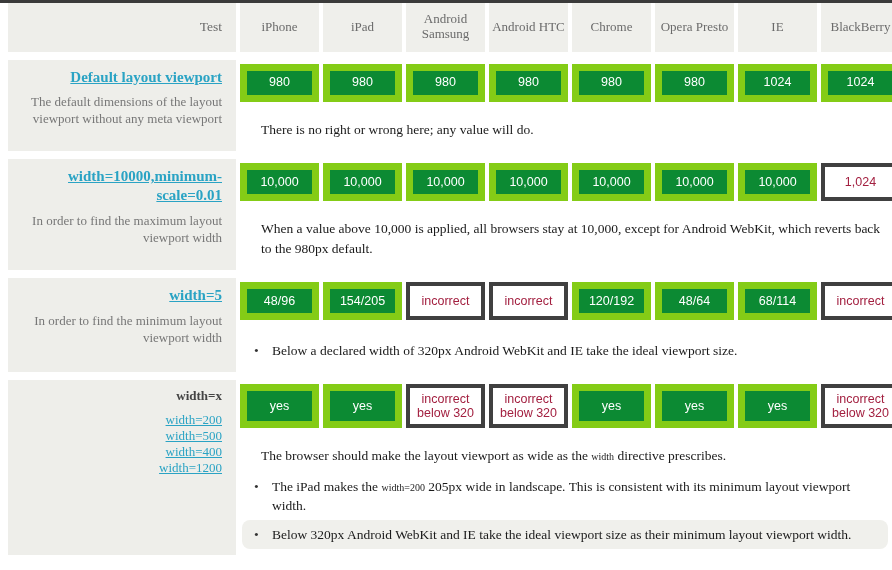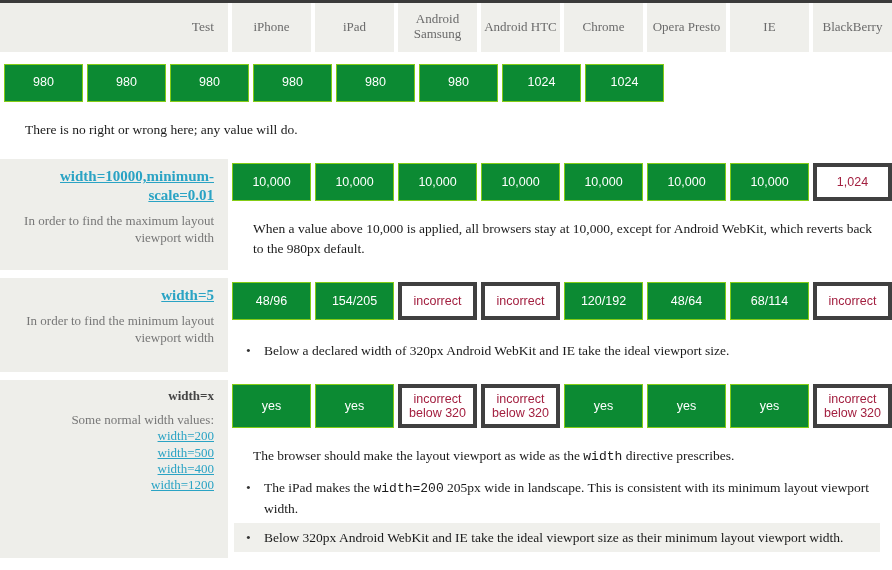--- a/index.html
+++ b/index.html
@@ -17,20 +17,21 @@
     box-sizing:border-box;
   }
   .row{display:flex;align-items:stretch;}
   .row.spacer{height:8px;background:#ffffff;}
   .labelcol{
     width:228px;min-width:228px;
     background:#eeeeea;
     box-sizing:border-box;
     padding:8px 14px 10px 10px;
     text-align:right;
+    margin-left:8px;
   }
   .labelcol.header{
     padding-top:16px;padding-bottom:16px;
     color:#6b6b6b;
     font-size:13.5px;
   }
   .valcol{flex:1;background:#ffffff;box-sizing:border-box;}
 
   
   .hdrcells{display:flex;gap:4px;padding:0 2px 0 4px;}
@@ -53,21 +54,21 @@
     width:79px;
     box-sizing:border-box;
     font-family:"Liberation Sans","DejaVu Sans",sans-serif;
     font-size:12.5px;
     text-align:center;
     display:flex;align-items:center;justify-content:center;
     line-height:1.15;
     min-height:38px;
     padding:4px 2px;
   }
-  .cell.ok{background:#0c8a33;color:#ffffff;border:1px solid #84cc16;}
+  .cell.ok{background:#0c8a33;color:#ffffff;border:7px solid #84cc16;}
   .cell.bad{background:#ffffff;color:#a32040;border:4px solid #404040;}
 
   .tlink{
     color:#2aa3c4;
     text-decoration:underline;
     font-weight:bold;
     font-size:15px;
     cursor:pointer;
     line-height:1.25;
   }
@@ -89,24 +90,24 @@
   ul.bl{margin:2px 0 0 0;padding:0;list-style:none;}
   ul.bl li{
     position:relative;
     padding:5px 8px 5px 30px;
     line-height:1.42;
   }
   ul.bl li:before{
     content:"\2022";
     position:absolute;left:12px;top:5px;color:#333;
   }
-  ul.bl li.shade{background:#f0f0ec;}
+  ul.bl li.shade{background:#f0f0ec;border-radius:8px;}
   code.mono{
-    font-family:Liberation Mono, monospace;
-    font-size:13px;
+    font-family:Liberation Serif, serif;
+    font-size:10px;
   }
 </style>
 </head>
 <body>
 
 <div id="table">
 
   <div class="row">
     <div class="labelcol header">
       <span>Test</span>
@@ -121,20 +122,24 @@
         <div class="hdrcell">Opera Presto</div>
         <div class="hdrcell">IE</div>
         <div class="hdrcell">BlackBerry</div>
       </div>
     </div>
   </div>
 
   <div class="row spacer"></div>
 
   <div class="row">
+    <div class="labelcol">
+      <a class="tlink">Default layout viewport</a>
+      <div class="sub">The default dimensions of the layout viewport without any meta viewport</div>
+    </div>
     <div class="valcol">
       <div class="cells">
         <div class="cell ok">980</div>
         <div class="cell ok">980</div>
         <div class="cell ok">980</div>
         <div class="cell ok">980</div>
         <div class="cell ok">980</div>
         <div class="cell ok">980</div>
         <div class="cell ok">1024</div>
         <div class="cell ok">1024</div>
@@ -194,21 +199,20 @@
       </div>
     </div>
   </div>
 
   <div class="row spacer"></div>
 
   <div class="row">
     <div class="labelcol">
       <span class="tstrong">width=x</span>
       <div class="sub">
-        <span>Some normal width values:</span>
         <a class="tlink small">width=200</a>
         <a class="tlink small">width=500</a>
         <a class="tlink small">width=400</a>
         <a class="tlink small">width=1200</a>
       </div>
     </div>
     <div class="valcol">
       <div class="cells">
         <div class="cell ok">yes</div>
         <div class="cell ok">yes</div>

